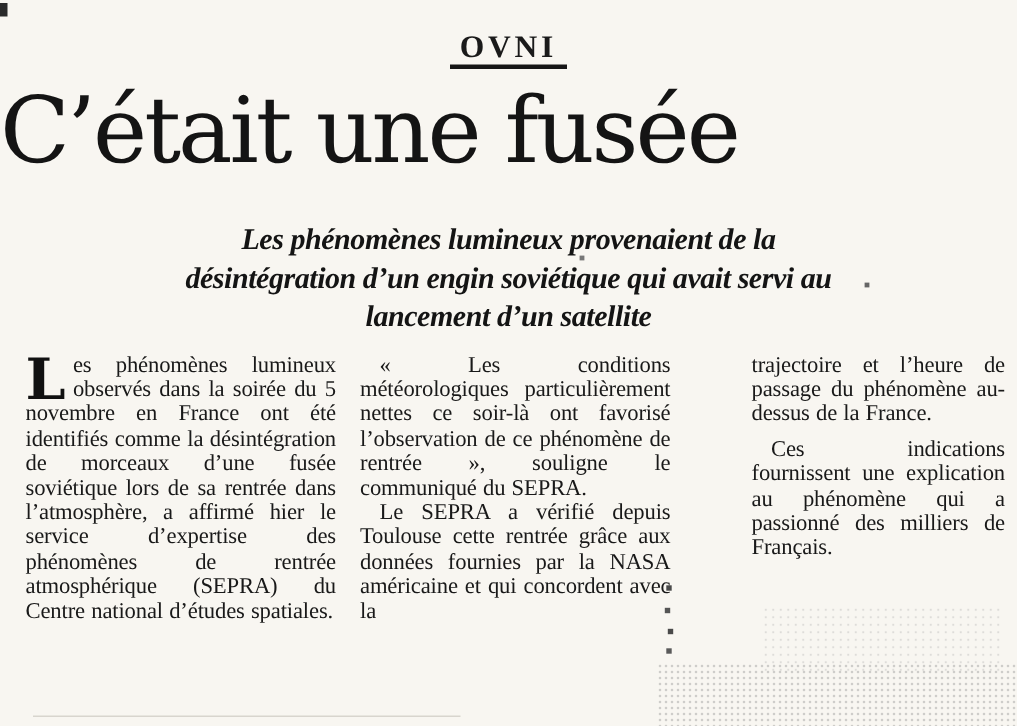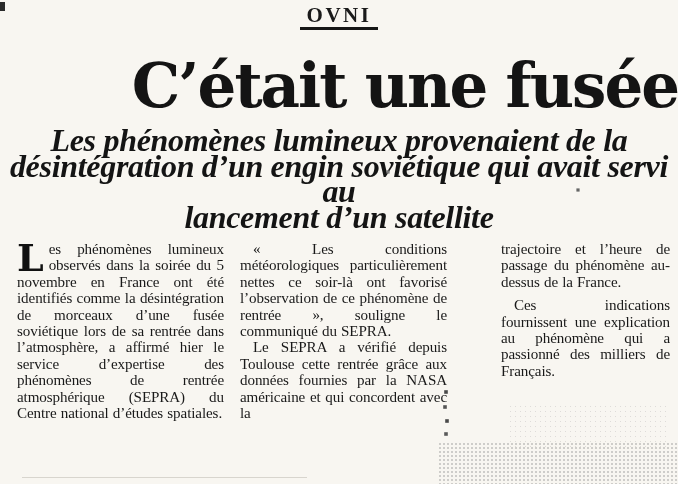--- a/index.html
+++ b/index.html
@@ -7,52 +7,52 @@
     width: 678px; height: 484px;
     background: #f8f6f1;
     color: #1a1a1a;
     font-family: "Liberation Serif", serif;
     overflow: hidden;
     position: relative;
   }
   .page { position: relative; width: 678px; height: 484px; }
 
   
-  .kicker-row { display: flex; justify-content: center; padding-top: 4px; }
+  .kicker-row { display: flex; justify-content: center; padding-top: 20px; }
   .kicker {
     font-family: "Liberation Serif", serif;
     font-weight: bold;
     font-size: 21px;
     letter-spacing: 2.5px;
     line-height: 22px;
     border-bottom: 3px solid #161616;
     padding: 0 7px 1px 7px;
   }
 
   
   .headline {
-    margin: 17px 0 0 0;
-    text-align: right;
+    margin: 3px 0 0 0;
+    text-align: left;
     font-family: "DejaVu Serif", "Liberation Serif", serif;
-    font-weight: bold;
+    font-weight: normal;
     font-size: 61px;
     line-height: 78px;
     letter-spacing: -2px;
     color: #141414;
     white-space: nowrap;
   }
 
   
   .subhead {
-    margin-top: 3px;
+    margin-top: 21px;
     text-align: center;
     font-family: "Liberation Serif", serif;
     font-weight: bold;
     font-style: italic;
-    font-size: 32px;
+    font-size: 20px;
     line-height: 25.5px;
     letter-spacing: -0.3px;
     color: #141414;
   }
 
   
   .body {
     display: flex;
     gap: 16px;
     padding: 11px 8px 0 17px;

